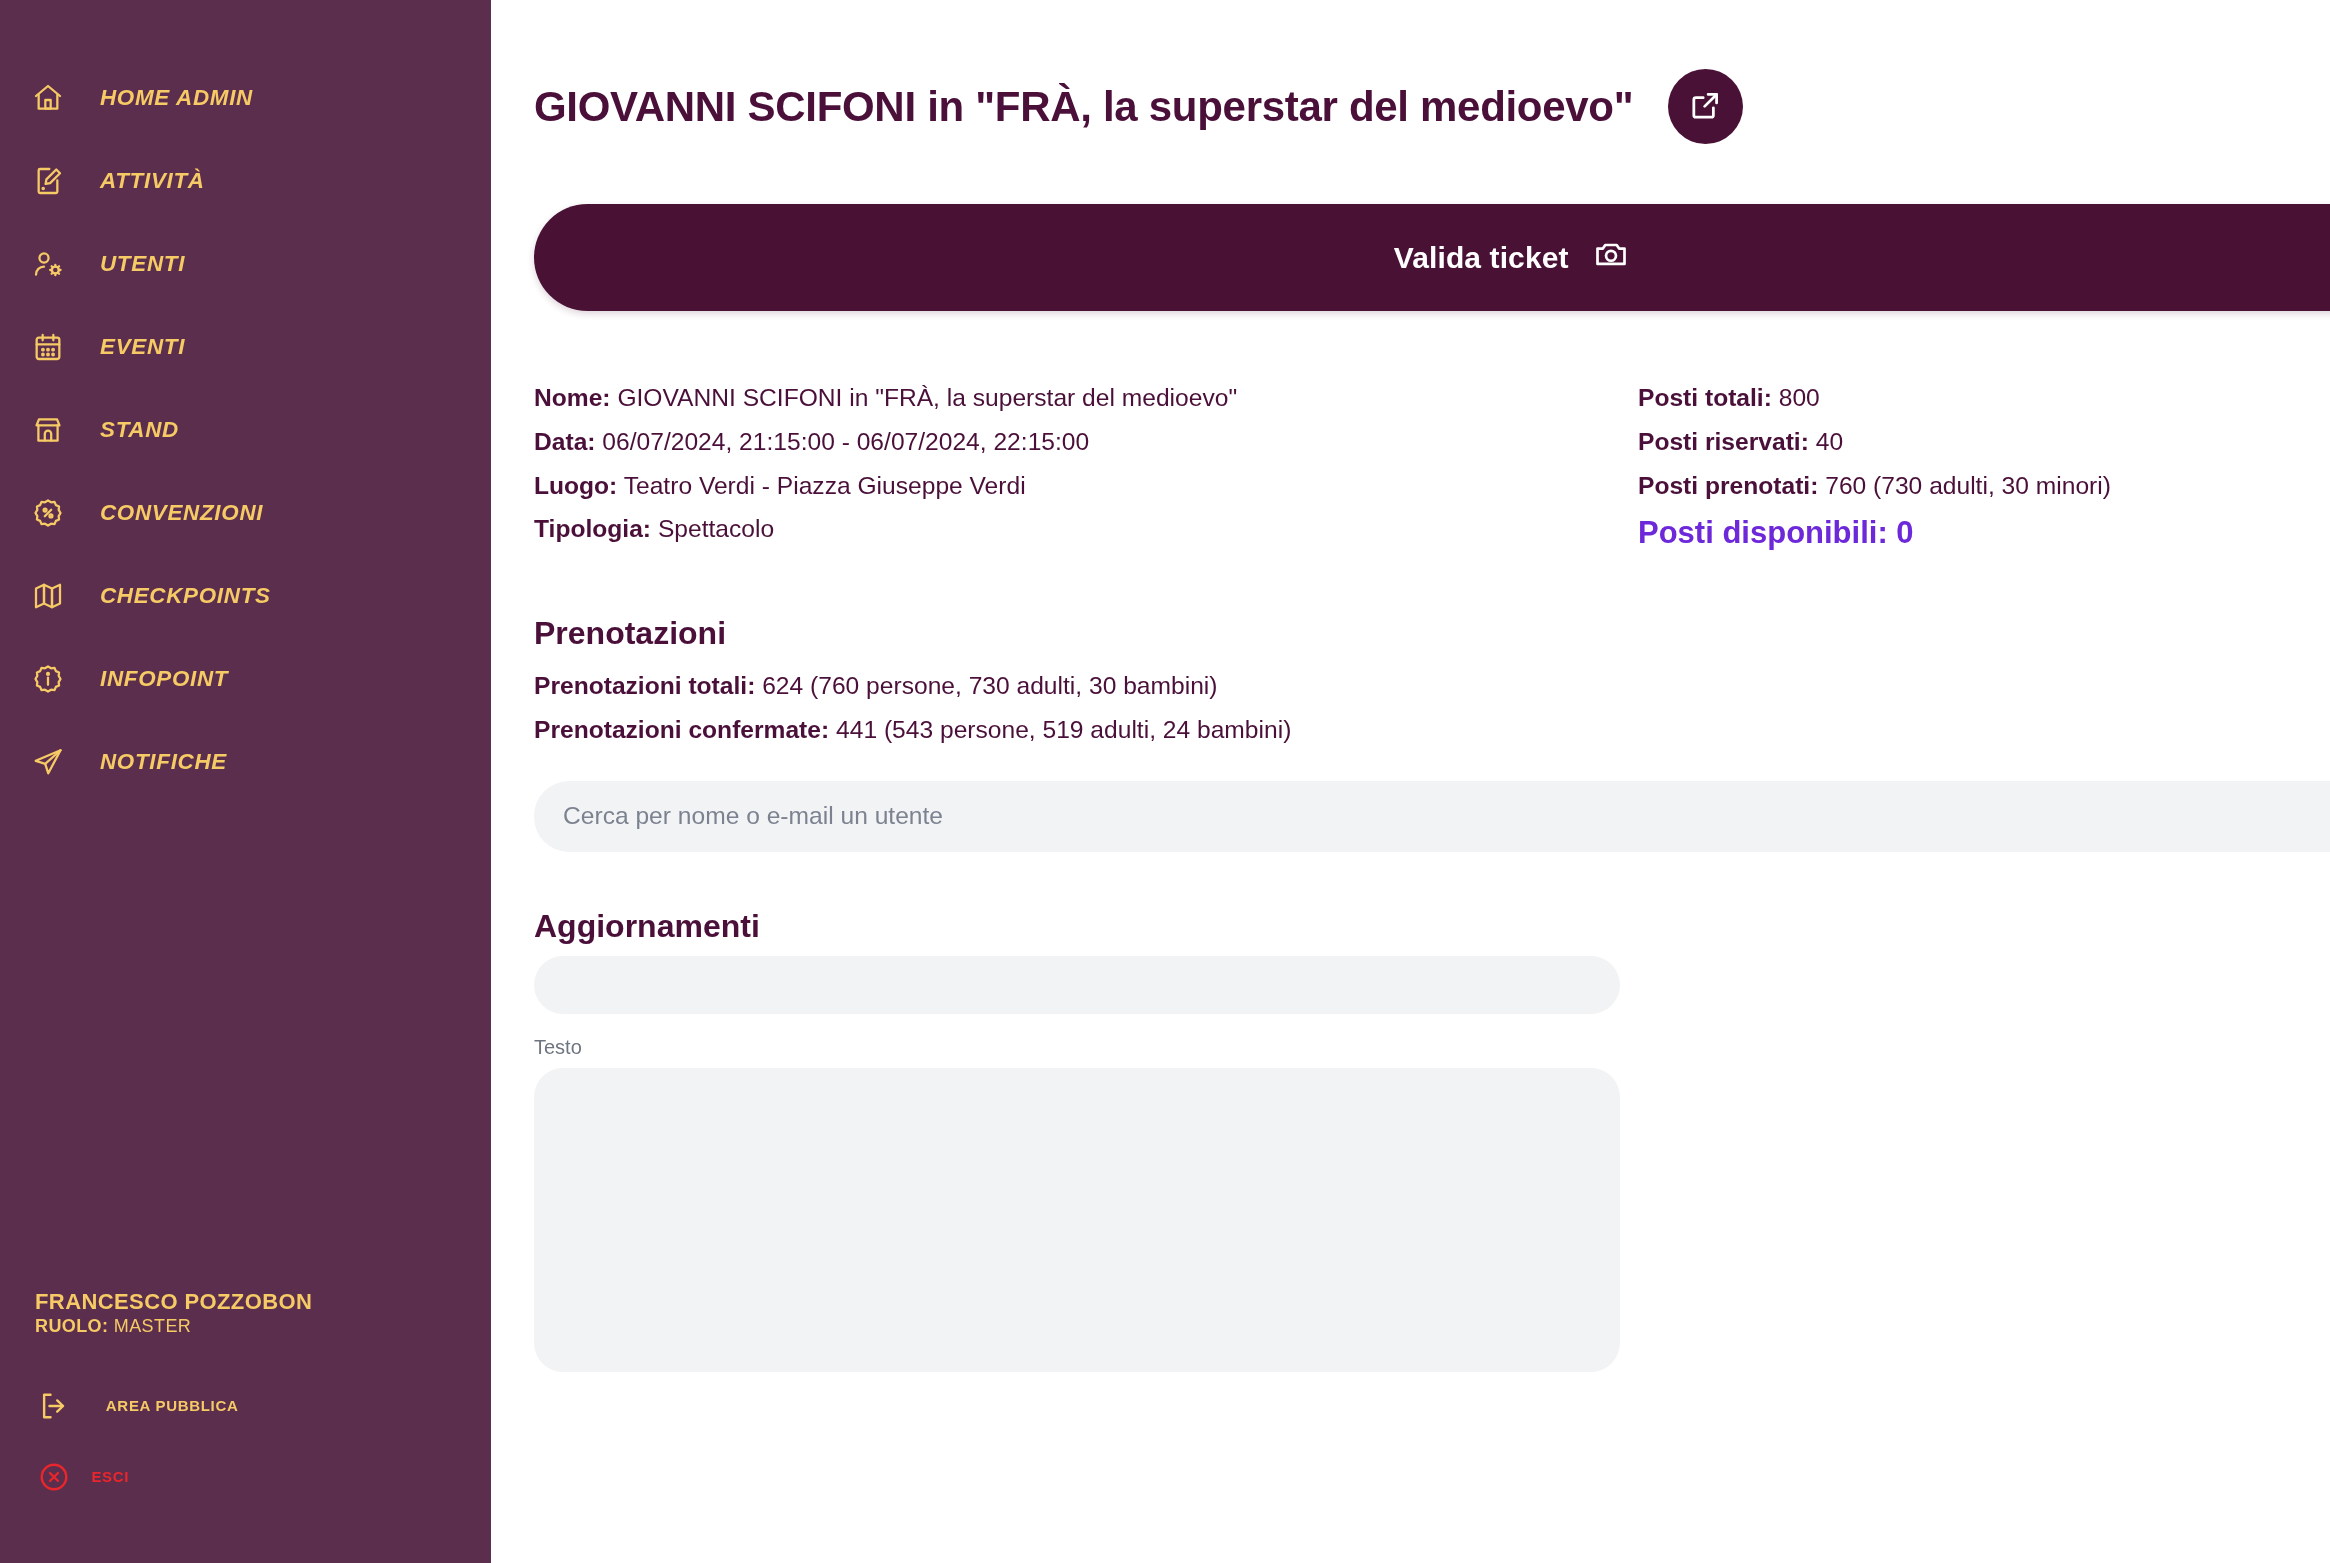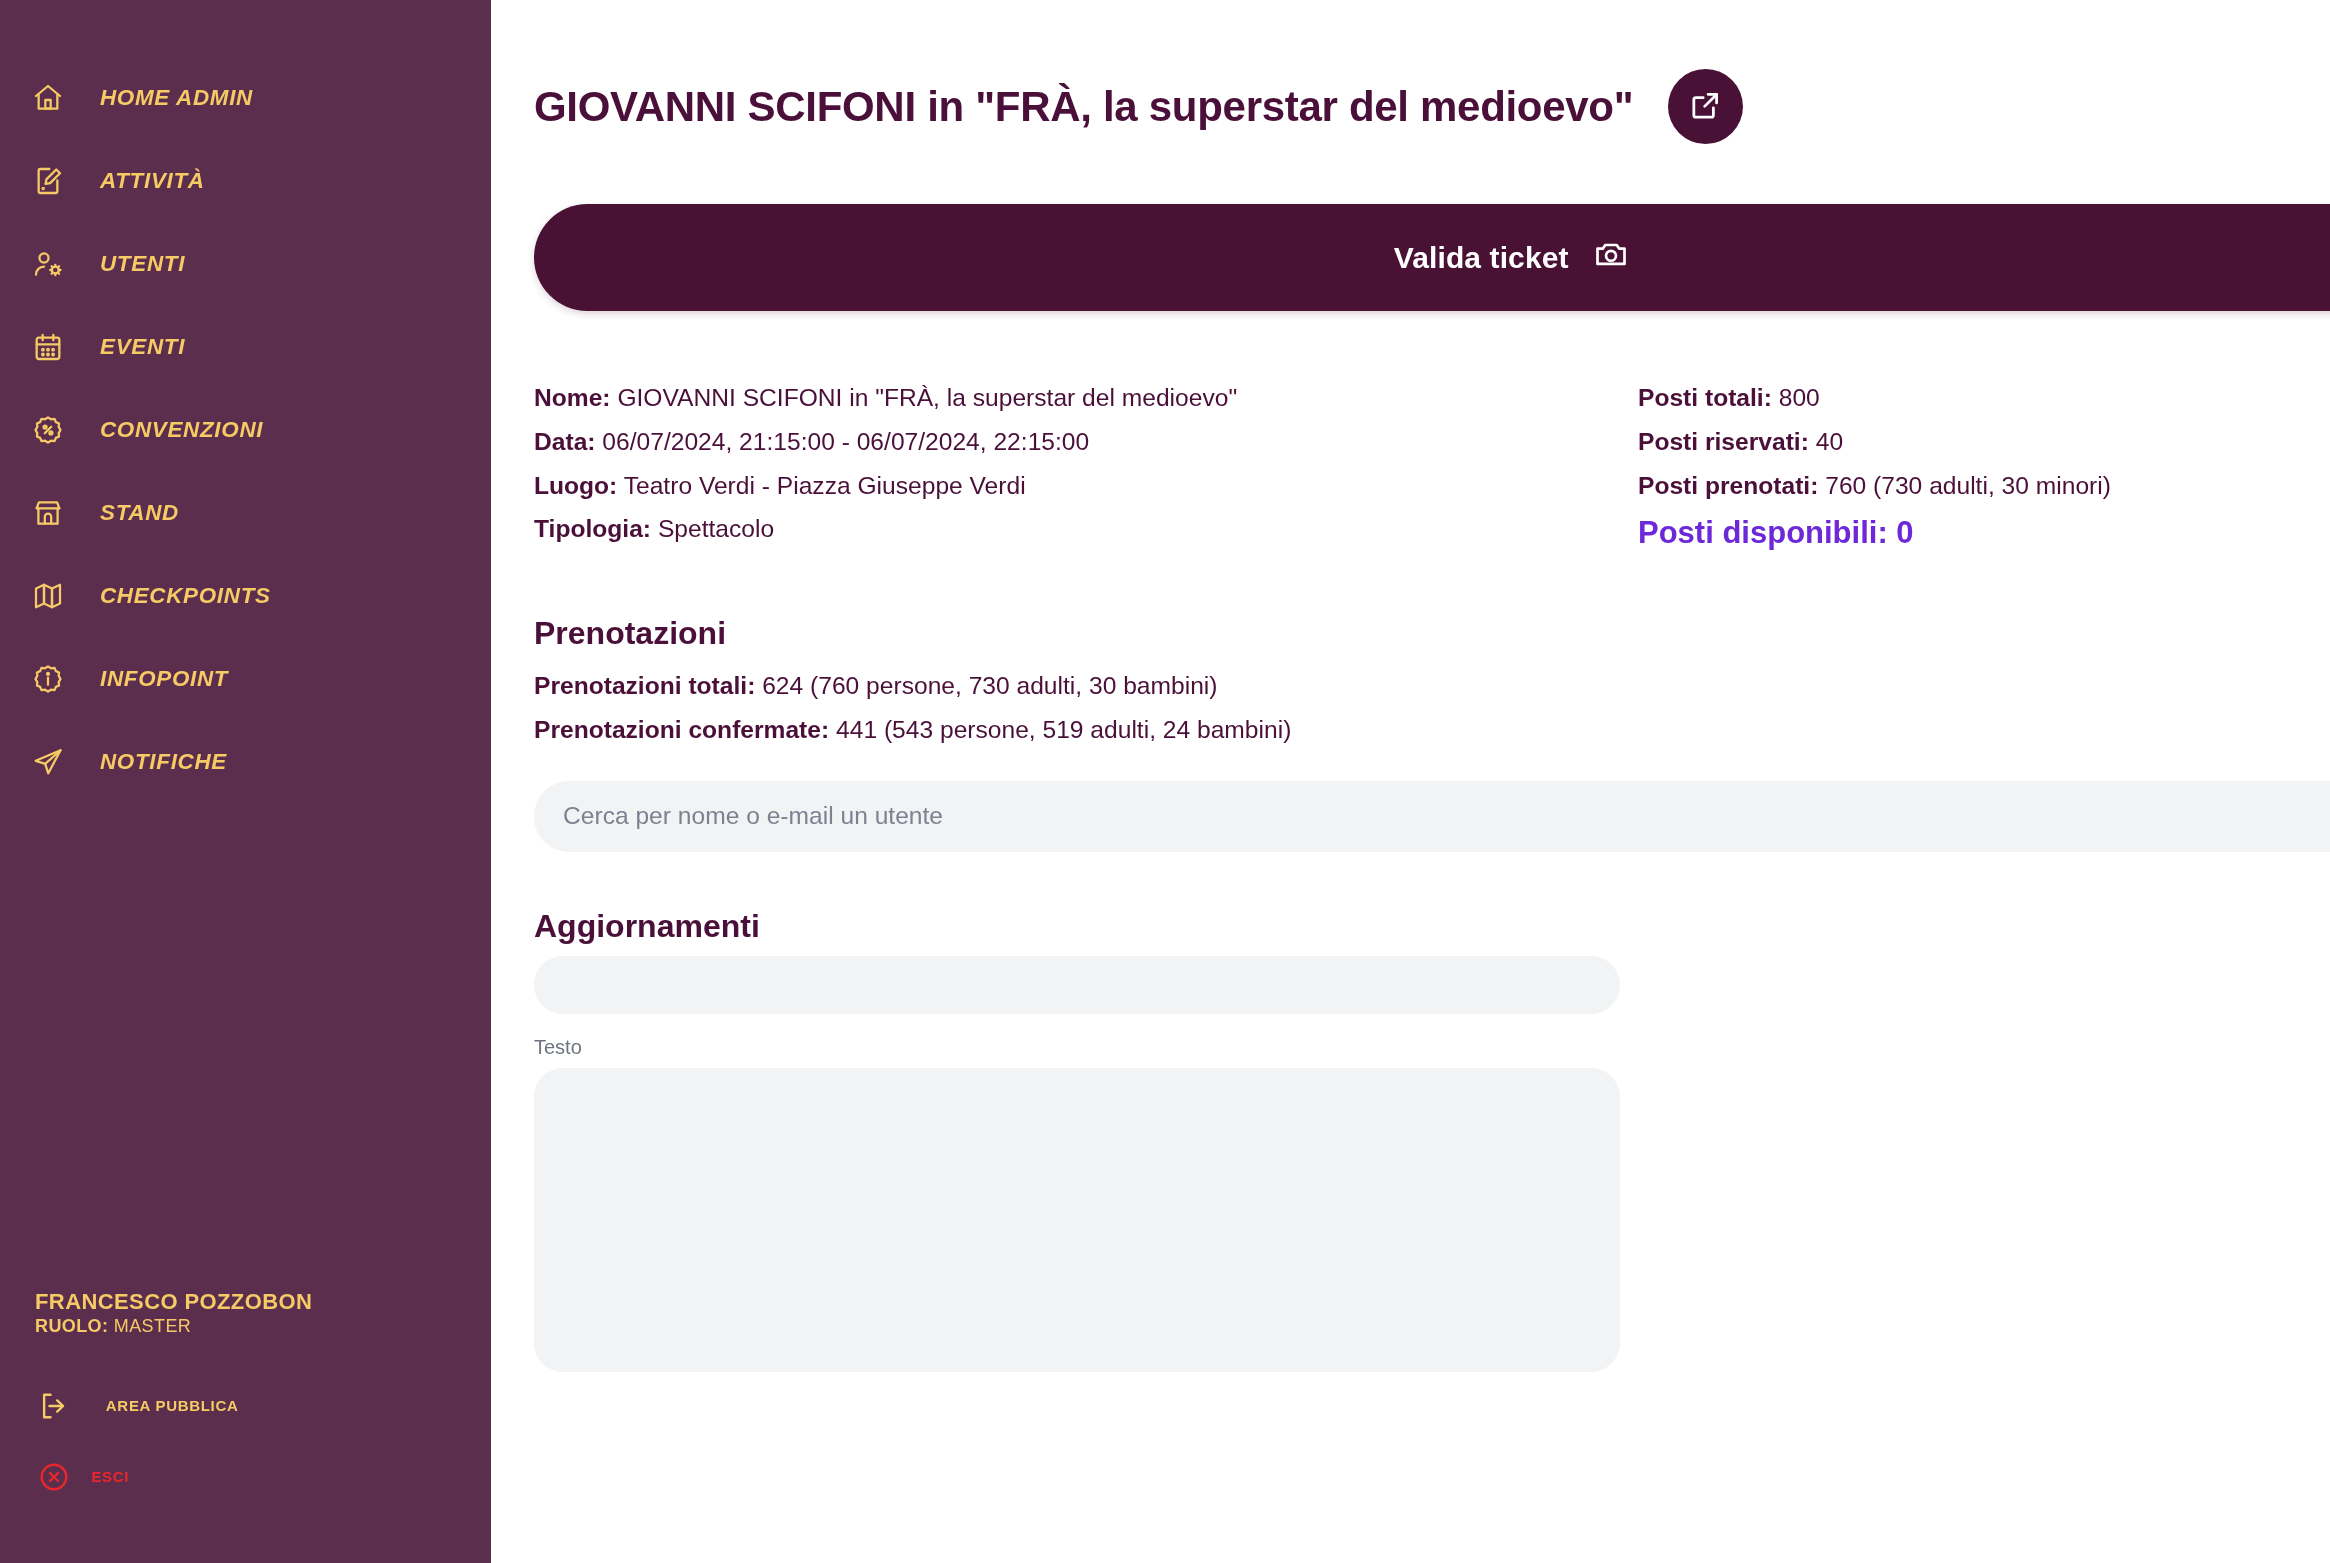--- a/index.html
+++ b/index.html
@@ -300,38 +300,38 @@
               <circle cx="12" cy="17.6" r="0.6" fill="#F6CA65"></circle>
               <circle cx="15.8" cy="17.6" r="0.6" fill="#F6CA65"></circle>
           </svg>
         </span>
         <span class="nav-label">EVENTI</span>
       </div>
 
       <div class="nav-item">
         <span class="nav-icon">
           <svg width="32" height="32" viewBox="0 0 24 24" fill="none" stroke="#F6CA65" stroke-width="1.7" stroke-linecap="round" stroke-linejoin="round">
+            <path d="M3.4 8.6 5.2 4h13.6l1.8 4.6z"></path>
+              <path d="M4.8 8.6V20h14.4V8.6"></path>
+            <path d="M9.6 20v-5.2a2.4 2.4 0 0 1 4.8 0V20"></path>
+          </svg>
+        </span>
+        <span class="nav-label">STAND</span>
+      </div>
+
+      <div class="nav-item">
+        <span class="nav-icon">
+          <svg width="32" height="32" viewBox="0 0 24 24" fill="none" stroke="#F6CA65" stroke-width="1.7" stroke-linecap="round" stroke-linejoin="round">
             <path d="M12 2.6 14.3 4l2.6-.3 1 2.4 2.4 1-.3 2.6 1.4 2.3-1.4 2.3.3 2.6-2.4 1-1 2.4-2.6-.3L12 21.4 9.7 20l-2.6.3-1-2.4-2.4-1 .3-2.6L2.6 12l1.4-2.3-.3-2.6 2.4-1 1-2.4 2.6.3z"></path>
             <path d="M9.6 14.4 14.4 9.6"></path>
               <circle cx="9.8" cy="9.8" r="1.1"></circle>
               <circle cx="14.2" cy="14.2" r="1.1"></circle>
           </svg>
         </span>
         <span class="nav-label">CONVENZIONI</span>
-      </div>
-
-      <div class="nav-item">
-        <span class="nav-icon">
-          <svg width="32" height="32" viewBox="0 0 24 24" fill="none" stroke="#F6CA65" stroke-width="1.7" stroke-linecap="round" stroke-linejoin="round">
-            <path d="M3.4 8.6 5.2 4h13.6l1.8 4.6z"></path>
-              <path d="M4.8 8.6V20h14.4V8.6"></path>
-            <path d="M9.6 20v-5.2a2.4 2.4 0 0 1 4.8 0V20"></path>
-          </svg>
-        </span>
-        <span class="nav-label">STAND</span>
       </div>
 
       <div class="nav-item">
         <span class="nav-icon">
           <svg width="32" height="32" viewBox="0 0 24 24" fill="none" stroke="#F6CA65" stroke-width="1.7" stroke-linecap="round" stroke-linejoin="round">
             <path d="M3 6.4 9 3.6v14L3 20.4z"></path>
               <path d="M9 3.6l6 2.8v14l-6-2.8z"></path>
               <path d="M15 6.4l6-2.8v14l-6 2.8z"></path>
           </svg>
         </span>

